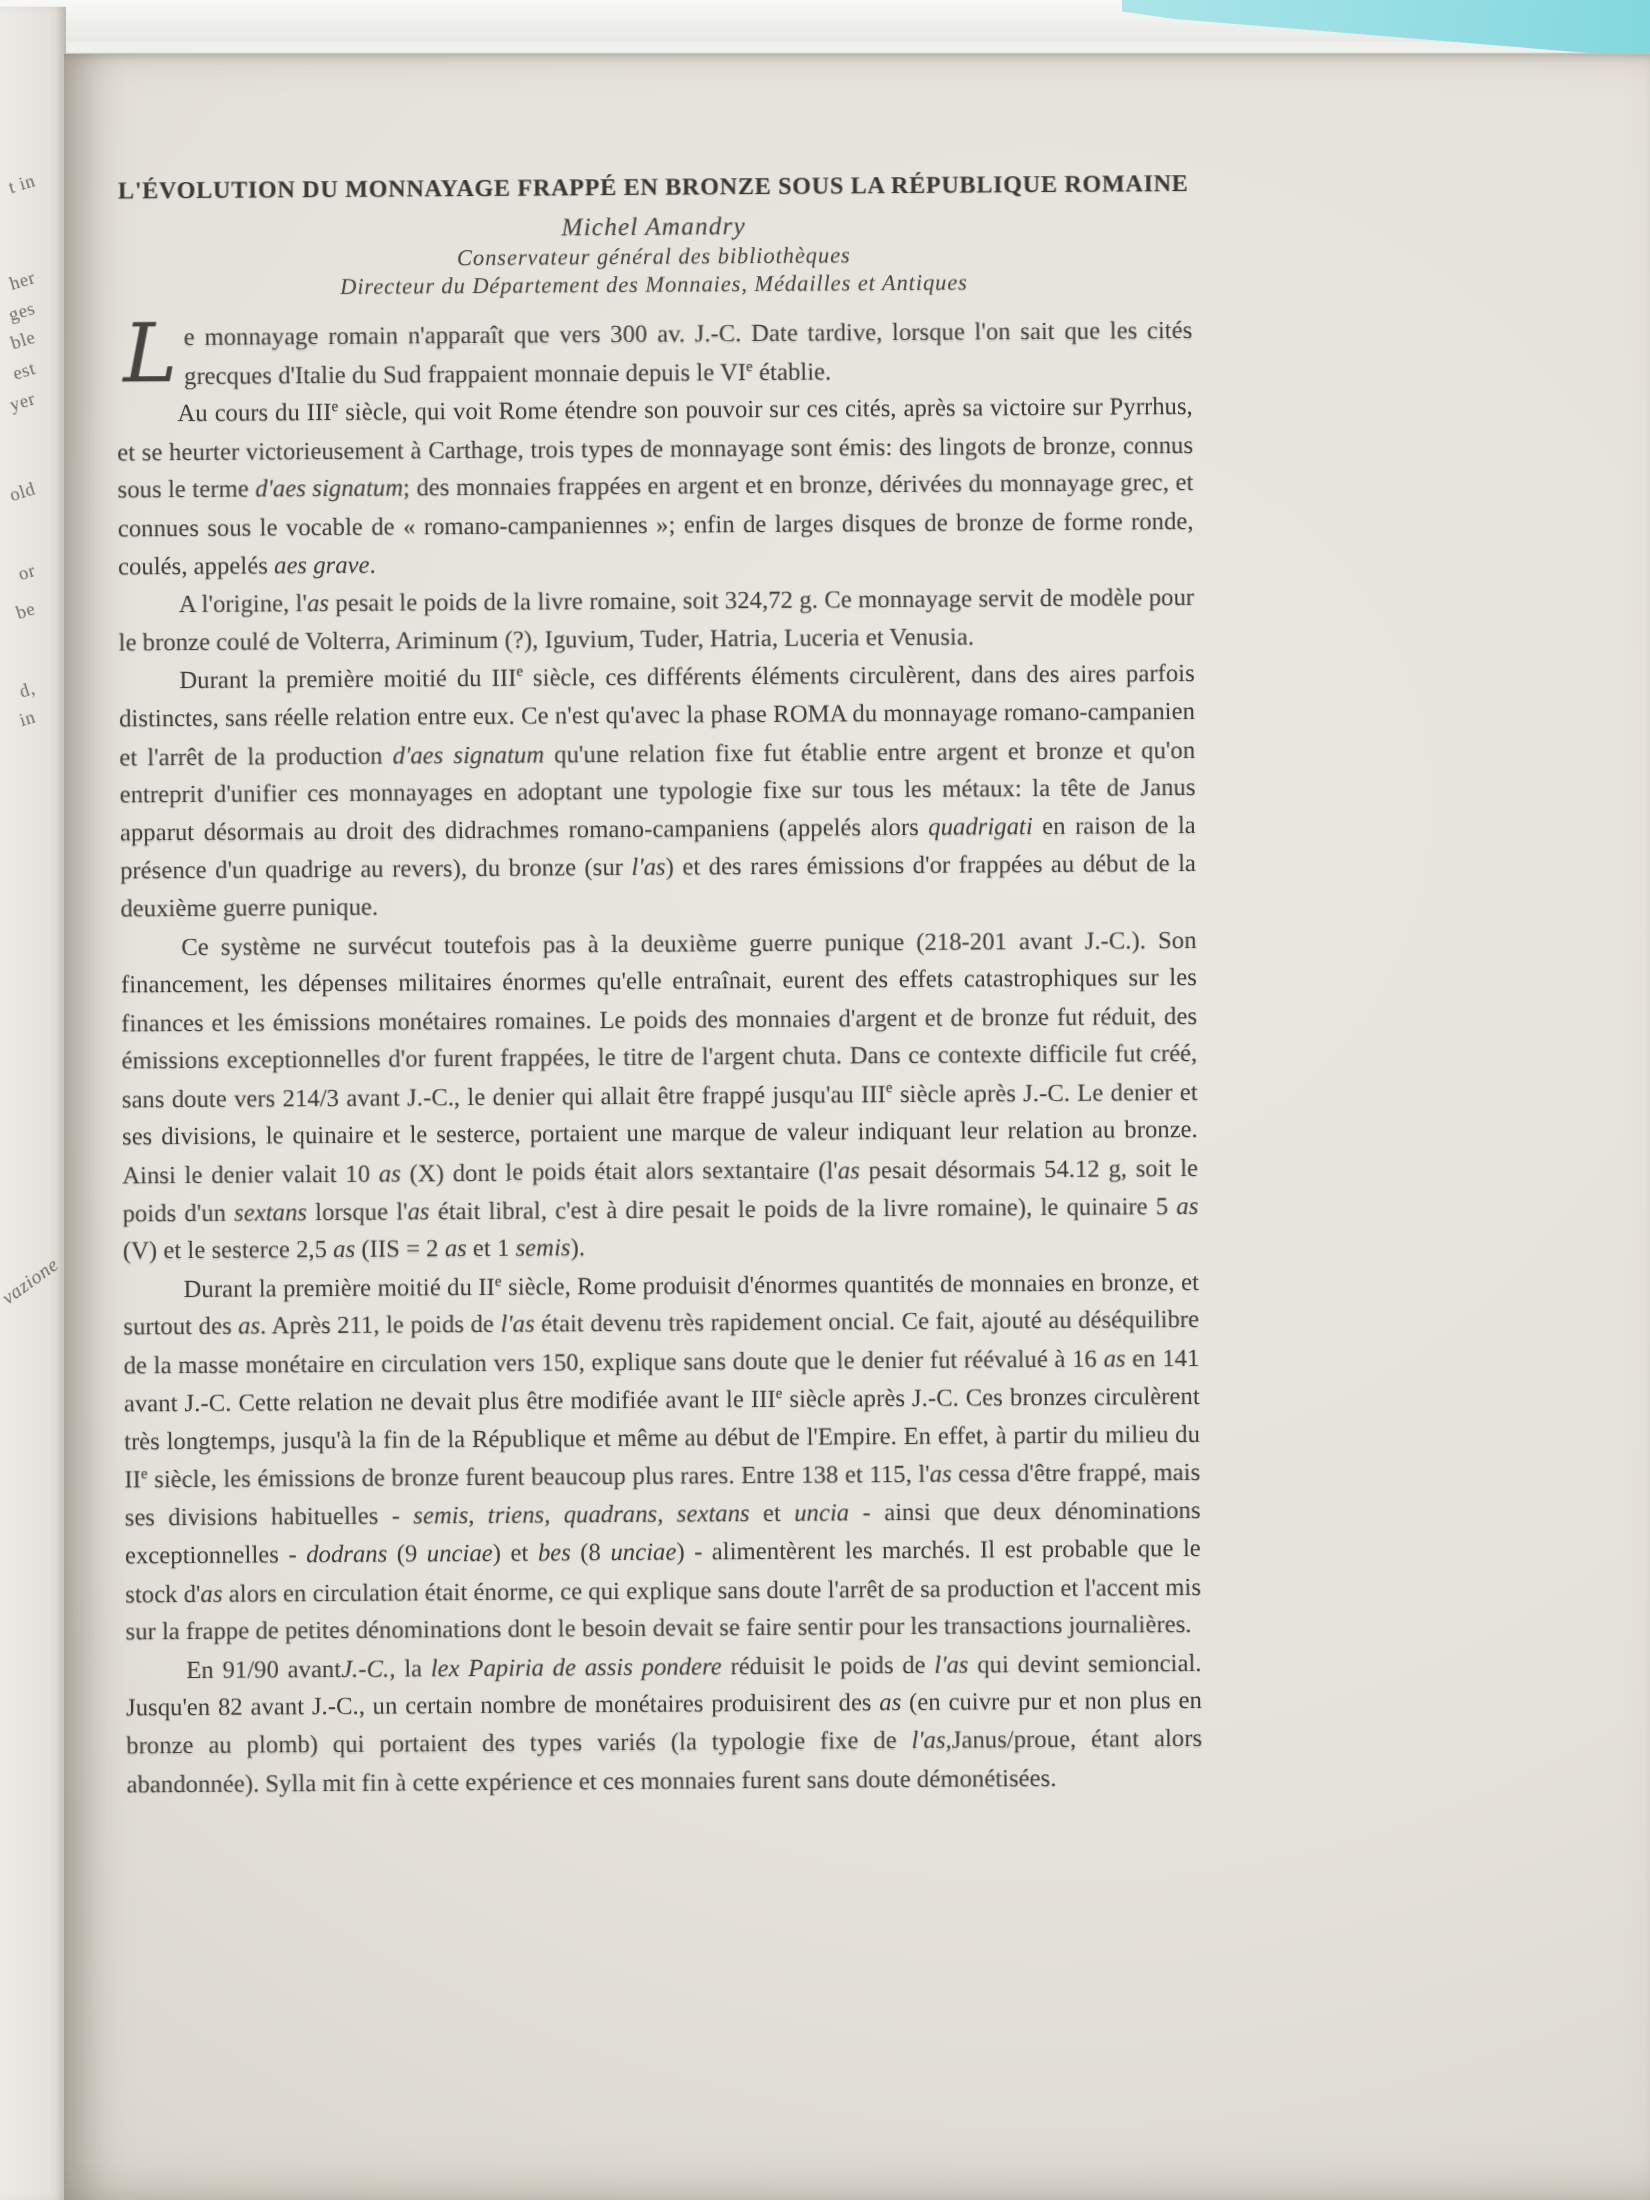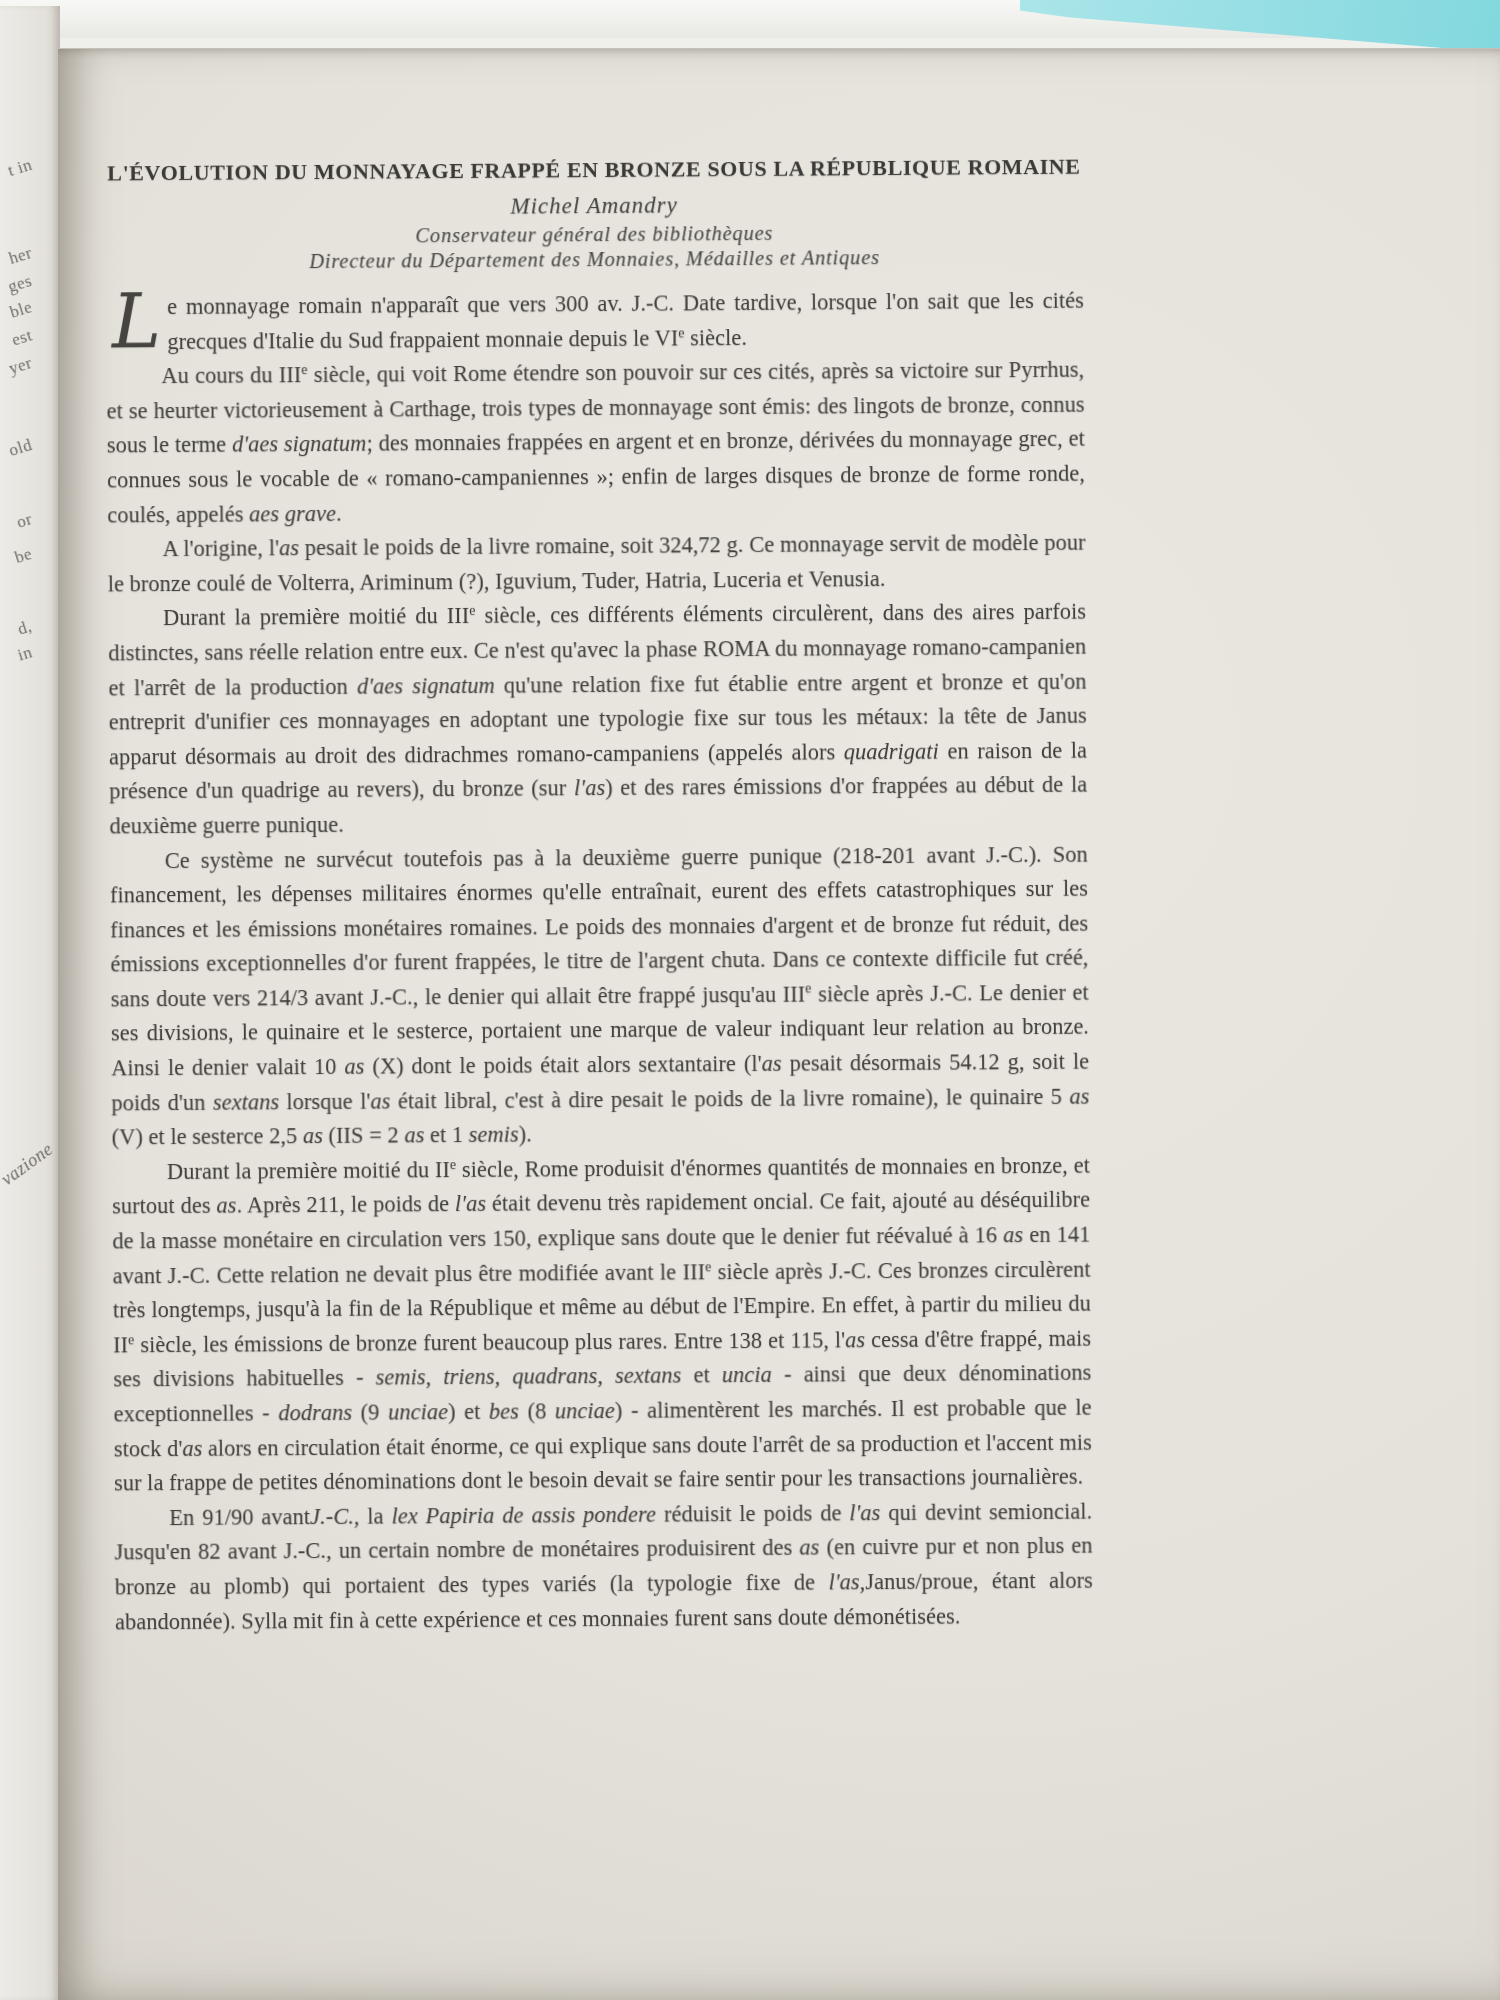--- a/index.html
+++ b/index.html
@@ -104,21 +104,21 @@
       <span class="frag long" style="top: 1148px;">vazione</span>
     </div>
 
   <div class="page">
     <div class="content">
       <h1>L'ÉVOLUTION DU MONNAYAGE FRAPPÉ EN BRONZE SOUS LA RÉPUBLIQUE ROMAINE</h1>
       <div class="author">Michel Amandry</div>
       <div class="affil">Conservateur général des bibliothèques</div>
       <div class="affil">Directeur du Département des Monnaies, Médailles et Antiques</div>
       <div class="body-block">
-          <p class="has-dropcap"><span class="dropcap">L</span><span>e monnayage romain n'apparaît que vers 300 av. J.-C. Date tardive, lorsque l'on sait que les cités grecques d'Italie du Sud frappaient monnaie depuis le VI</span><sup>e</sup><span> siècle.</span></p>
+          <p class="has-dropcap"><span class="dropcap">L</span><span>e monnayage romain n'apparaît que vers 300 av. J.-C. Date tardive, lorsque l'on sait que les cités grecques d'Italie du Sud frappaient monnaie depuis le VI</span><sup>e</sup><span> établie.</span></p>
           <p><span>Au cours du III</span><sup>e</sup><span> siècle, qui voit Rome étendre son pouvoir sur ces cités, après sa victoire sur Pyrrhus, et se heurter victorieusement à Carthage, trois types de monnayage sont émis: des lingots de bronze, connus sous le terme </span><span class="it">d'aes signatum</span><span>; des monnaies frappées en argent et en bronze, dérivées du monnayage grec, et connues sous le vocable de « romano-campaniennes »; enfin de larges disques de bronze de forme ronde, coulés, appelés </span><span class="it">aes grave</span><span>.</span></p>
           <p><span>A l'origine, l'</span><span class="it">as</span><span> pesait le poids de la livre romaine, soit 324,72 g. Ce monnayage servit de modèle pour le bronze coulé de Volterra, Ariminum (?), Iguvium, Tuder, Hatria, Luceria et Venusia.</span></p>
           <p><span>Durant la première moitié du III</span><sup>e</sup><span> siècle, ces différents éléments circulèrent, dans des aires parfois distinctes, sans réelle relation entre eux. Ce n'est qu'avec la phase ROMA du monnayage romano-campanien et l'arrêt de la production </span><span class="it">d'aes signatum</span><span> qu'une relation fixe fut établie entre argent et bronze et qu'on entreprit d'unifier ces monnayages en adoptant une typologie fixe sur tous les métaux: la tête de Janus apparut désormais au droit des didrachmes romano-campaniens (appelés alors </span><span class="it">quadrigati</span><span> en raison de la présence d'un quadrige au revers), du bronze (sur </span><span class="it">l'as</span><span>) et des rares émissions d'or frappées au début de la deuxième guerre punique.</span></p>
           <p><span>Ce système ne survécut toutefois pas à la deuxième guerre punique (218-201 avant J.-C.). Son financement, les dépenses militaires énormes qu'elle entraînait, eurent des effets catastrophiques sur les finances et les émissions monétaires romaines. Le poids des monnaies d'argent et de bronze fut réduit, des émissions exceptionnelles d'or furent frappées, le titre de l'argent chuta. Dans ce contexte difficile fut créé, sans doute vers 214/3 avant J.-C., le denier qui allait être frappé jusqu'au III</span><sup>e</sup><span> siècle après J.-C. Le denier et ses divisions, le quinaire et le sesterce, portaient une marque de valeur indiquant leur relation au bronze. Ainsi le denier valait 10 </span><span class="it">as</span><span> (X) dont le poids était alors sextantaire (l'</span><span class="it">as</span><span> pesait désormais 54.12 g, soit le poids d'un </span><span class="it">sextans</span><span> lorsque l'</span><span class="it">as</span><span> était libral, c'est à dire pesait le poids de la livre romaine), le quinaire 5 </span><span class="it">as</span><span> (V) et le sesterce 2,5 </span><span class="it">as</span><span> (IIS = 2 </span><span class="it">as</span><span> et 1 </span><span class="it">semis</span><span>).</span></p>
           <p><span>Durant la première moitié du II</span><sup>e</sup><span> siècle, Rome produisit d'énormes quantités de monnaies en bronze, et surtout des </span><span class="it">as</span><span>. Après 211, le poids de </span><span class="it">l'as</span><span> était devenu très rapidement oncial. Ce fait, ajouté au déséquilibre de la masse monétaire en circulation vers 150, explique sans doute que le denier fut réévalué à 16 </span><span class="it">as</span><span> en 141 avant J.-C. Cette relation ne devait plus être modifiée avant le III</span><sup>e</sup><span> siècle après J.-C. Ces bronzes circulèrent très longtemps, jusqu'à la fin de la République et même au début de l'Empire. En effet, à partir du milieu du II</span><sup>e</sup><span> siècle, les émissions de bronze furent beaucoup plus rares. Entre 138 et 115, l'</span><span class="it">as</span><span> cessa d'être frappé, mais ses divisions habituelles - </span><span class="it">semis, triens, quadrans, sextans</span><span> et </span><span class="it">uncia</span><span>  - ainsi que deux dénominations exceptionnelles - </span><span class="it">dodrans</span><span> (9 </span><span class="it">unciae</span><span>) et </span><span class="it">bes</span><span> (8 </span><span class="it">unciae</span><span>) - alimentèrent les marchés. Il est probable que le stock d'</span><span class="it">as</span><span> alors en circulation était énorme, ce qui explique sans doute l'arrêt de sa production et l'accent mis sur la frappe de petites dénominations dont le besoin devait se faire sentir pour les transactions journalières.</span></p>
           <p><span>En 91/90 avant</span><span class="it">J.-C.,</span><span> la </span><span class="it">lex Papiria de assis pondere</span><span> réduisit le poids de </span><span class="it">l'as</span><span> qui devint semioncial. Jusqu'en 82 avant J.-C., un certain nombre de monétaires produisirent des </span><span class="it">as</span><span> (en cuivre pur et non plus en bronze au plomb) qui portaient des types variés (la typologie fixe de </span><span class="it">l'as,</span><span>Janus/proue, étant alors abandonnée). Sylla mit fin à cette expérience et ces monnaies furent sans doute démonétisées.</span></p>
         </div>
     </div>
   </div>
 </div>

